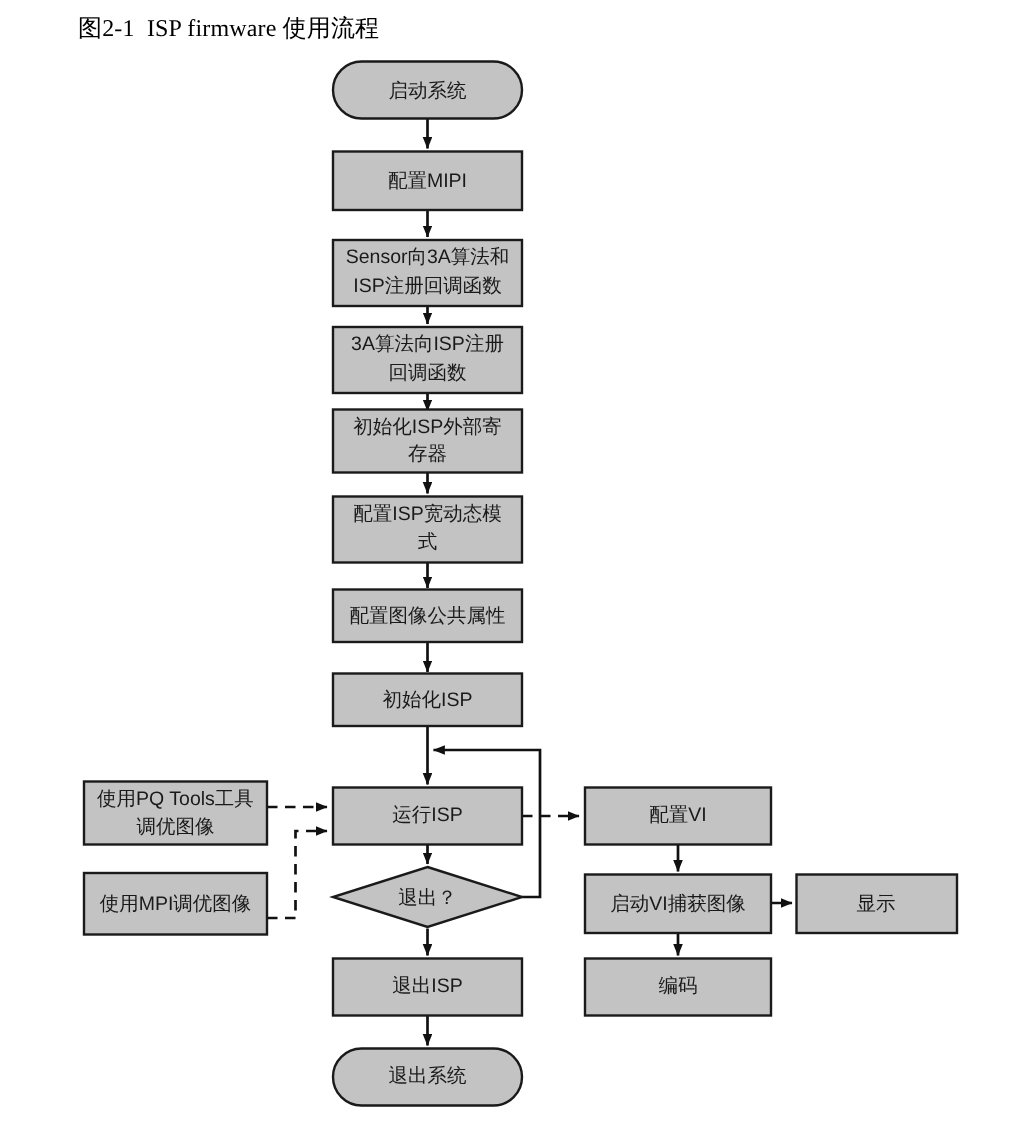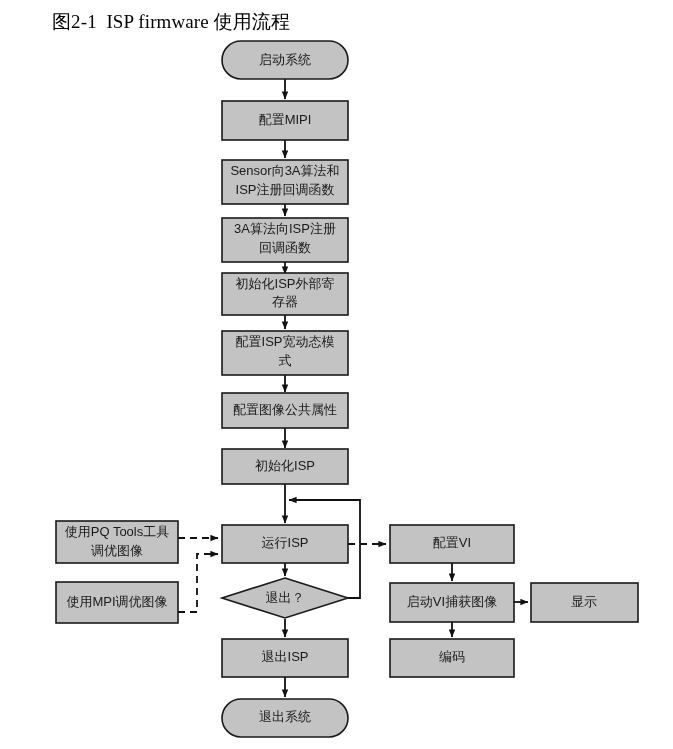--- a/index.html
+++ b/index.html
@@ -12,21 +12,21 @@
     height: 749px;
     position: relative;
     font-family: "Liberation Sans", sans-serif;
     overflow: hidden;
   }
   #figure-title {
     position: absolute;
     left: 52px;
     top: 9px;
     font-family: "Liberation Serif", serif;
-    font-size: 19px;
+    font-size: 16px;
     color: #000000;
     white-space: pre;
     letter-spacing: 0.1px;
   }
   #flow-canvas {
     position: absolute;
     left: 0;
     top: 0;
   }
   .node-shape {

